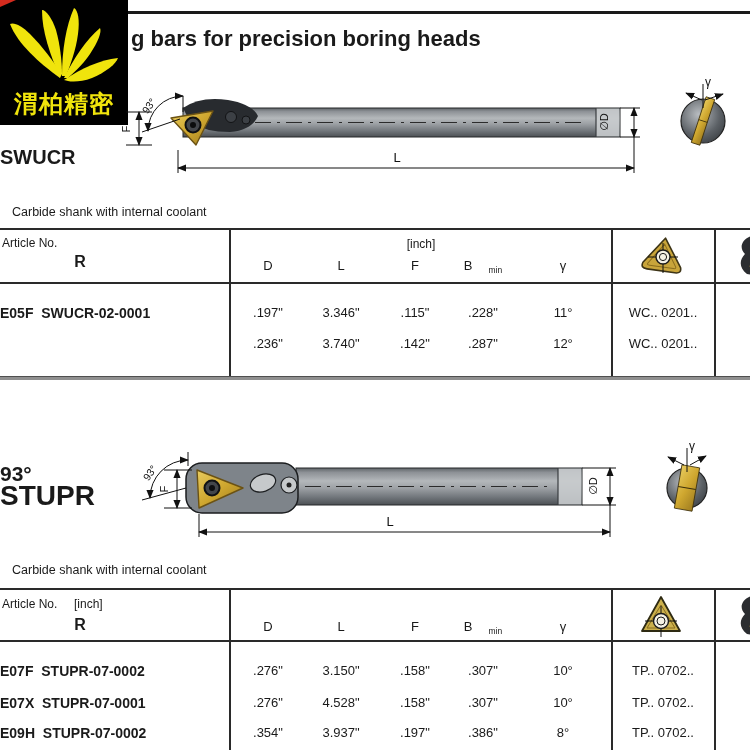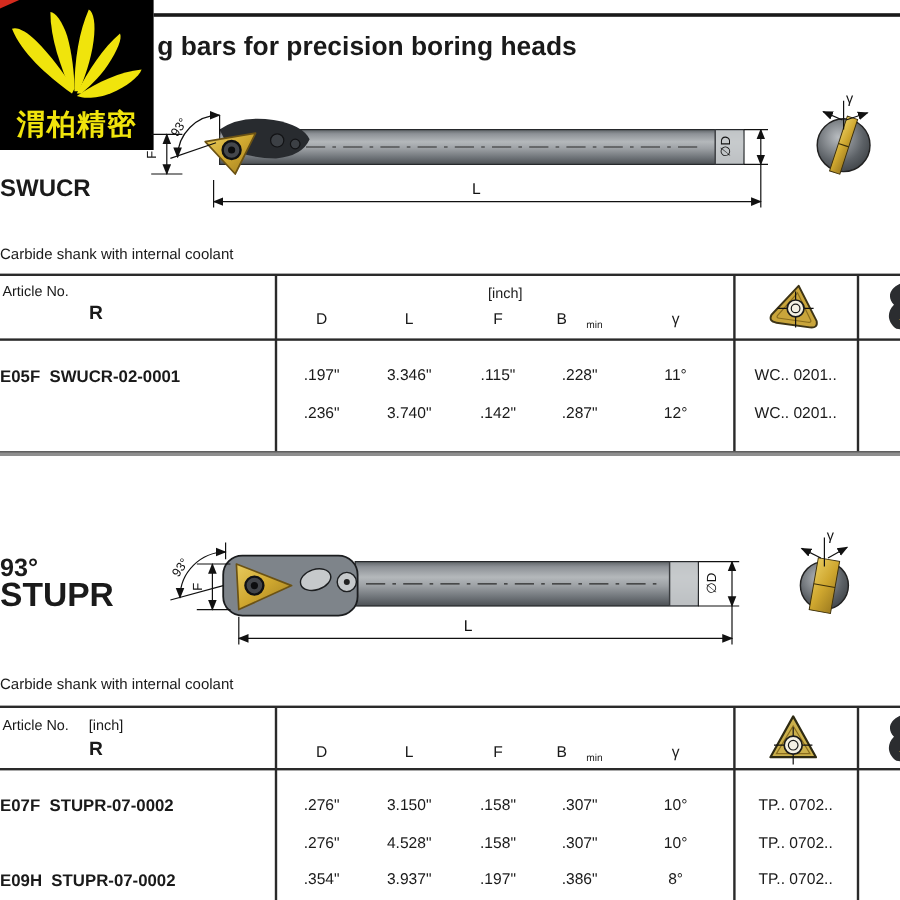--- a/index.html
+++ b/index.html
@@ -7,21 +7,21 @@
        font-family:"Liberation Sans","DejaVu Sans",sans-serif;color:#1a1a1a;}
   .abs{position:absolute;}
   
   .logo{position:absolute;left:0;top:0;width:128px;height:125px;background:#000;}
   .logo-cn{position:absolute;left:0;top:88px;width:128px;text-align:center;
            font-size:24px;font-weight:bold;color:#f0e40c;letter-spacing:1px;}
   
   .toprule{position:absolute;left:128px;top:11px;width:622px;height:3px;background:#1a1a1a;}
   .title{position:absolute;left:131px;top:26px;font-size:22px;font-weight:bold;white-space:pre;text-align:center;}
   .model{position:absolute;left:0;font-size:20px;font-weight:bold;}
-  .note{position:absolute;left:0;font-size:12.5px;}
+  .note{position:absolute;left:0;font-size:12.5px;padding-left:12px;}
   
   .tbl{position:absolute;left:0;width:750px;border-top:2px solid #2a2a2a;}
   .vline{position:absolute;top:0;bottom:0;width:2px;background:#2a2a2a;}
   .hsep{position:absolute;left:0;right:0;height:2px;background:#2a2a2a;}
   .graybar{position:absolute;left:0;right:0;bottom:0;height:3px;background:#8f8f8f;border-top:1px solid #4f4f4f;}
   .cell{position:absolute;font-size:13px;line-height:16px;}
   .lbl{font-size:12px;}
   .rhead{font-size:16px;font-weight:bold;text-align:center;}
   .ctr{text-align:center;}
   .sub{font-size:8.5px;vertical-align:-3px;margin-left:16px;}
@@ -254,20 +254,21 @@
       <div class="cell art">E07F  STUPR-07-0002</div>
       <div class="cell ctr cD">.276"</div>
       <div class="cell ctr cL">3.150"</div>
       <div class="cell ctr cF">.158"</div>
       <div class="cell ctr cB">.307"</div>
       <div class="cell ctr cG">10°</div>
       <div class="cell ctr cI">TP.. 0702..</div>
       <div class="cell cS">T20</div>
     </div>
     <div class="row" style="top:105px">
+      <div class="cell art">E07X  STUPR-07-0001</div>
       <div class="cell ctr cD">.276"</div>
       <div class="cell ctr cL">4.528"</div>
       <div class="cell ctr cF">.158"</div>
       <div class="cell ctr cB">.307"</div>
       <div class="cell ctr cG">10°</div>
       <div class="cell ctr cI">TP.. 0702..</div>
       <div class="cell cS">T20</div>
     </div>
     <div class="row" style="top:135px">
       <div class="cell art">E09H  STUPR-07-0002</div>

